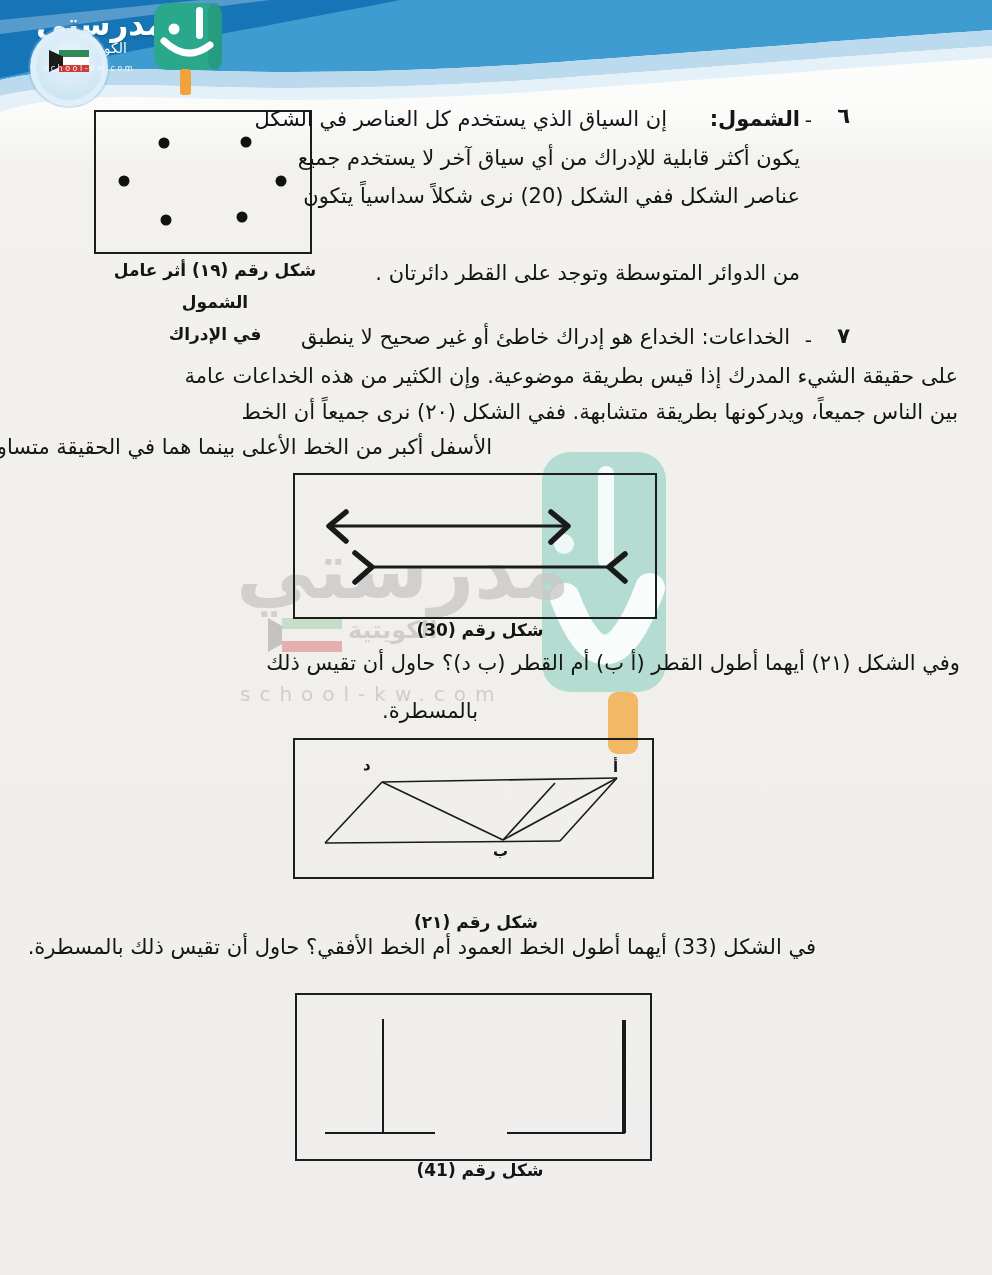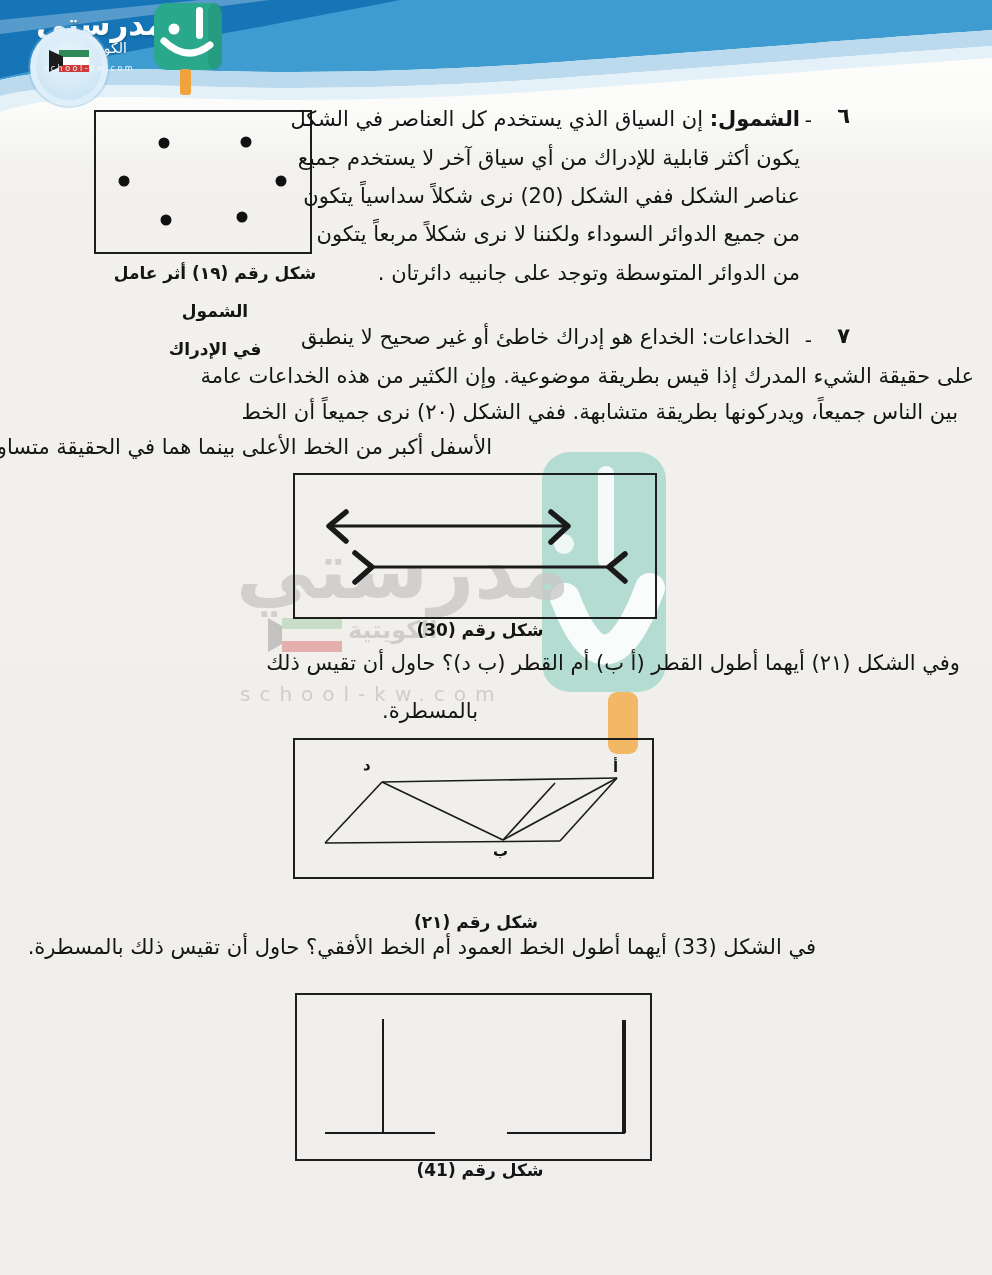--- a/index.html
+++ b/index.html
@@ -20,21 +20,21 @@
          border:6px solid rgba(225,240,250,.85);box-shadow:0 0 0 2px rgba(120,180,220,.35);}
   .flag{position:relative;width:40px;height:22px;margin:16px auto 0 auto;display:block;}
   .flag .stripes{position:absolute;left:10px;top:0;width:30px;height:22px;}
   .flag .s1{position:absolute;left:0;top:0;width:100%;height:7px;background:#2e8b57;}
   .flag .s2{position:absolute;left:0;top:7px;width:100%;height:8px;background:#ffffff;}
   .flag .s3{position:absolute;left:0;top:15px;width:100%;height:7px;background:#cf3a3a;}
   .flag .trap{position:absolute;left:0;top:0;width:14px;height:22px;background:#1c1c1c;
               clip-path:polygon(0 0,100% 30%,100% 70%,0 100%);}
   
   .tline{position:absolute;direction:rtl;white-space:nowrap;font-size:21px;line-height:30px;color:#151515;}
-  .tline .lead{font-weight:bold;}
+  .tline .lead{font-weight:bold;margin-left:36px;}
   .num{position:absolute;direction:rtl;font-size:21px;font-weight:bold;color:#151515;}
   .dash{position:absolute;font-size:20px;color:#151515;}
   
   .figbox{position:absolute;border:2px solid #1d1d1d;background:transparent;z-index:3;}
   .caption{position:absolute;direction:rtl;text-align:center;font-size:17px;font-weight:bold;
            color:#151515;z-index:5;}
   .fig21-label{position:absolute;font-size:15px;font-weight:bold;color:#151515;z-index:6;direction:rtl;}
   
   .wm{position:absolute;z-index:1;}
   .wm-brand{left:236px;top:524px;font-size:80px;font-weight:bold;color:#cac9c7;direction:rtl;
@@ -108,46 +108,45 @@
 
   <div class="num content-text" style="right:142px;top:104px;">٦</div>
   <div class="dash content-text" style="right:180px;top:108px;">-</div>
 
   <div class="tline content-text" style="right:192px;top:104px;">
     <span class="lead">الشمول:</span>
     <span>إن السياق الذي يستخدم كل العناصر في الشكل</span>
   </div>
   <div class="tline content-text" style="right:192px;top:143px;text-align:right;">يكون أكثر قابلية للإدراك من أي سياق آخر لا يستخدم جميع</div>
   <div class="tline content-text" style="right:192px;top:181px;">عناصر الشكل ففي الشكل (20) نرى شكلاً سداسياً يتكون</div>
-  <div class="tline content-text" style="right:192px;top:219px;">من جميع الدوائر السوداء ولكننا لا نرى شكلاً مربعاً يتكون</div>
-  <div class="tline content-text" style="right:192px;top:258px;">من الدوائر المتوسطة وتوجد على جانبيه دائرتان .</div>
+  <div class="tline content-text" style="right:192px;top:258px;">من الدوائر المتوسطة وتوجد على القطر دائرتان .</div>
 
   <div class="figbox" style="left:94px;top:110px;width:214px;height:140px;">
     <svg width="214" height="140" viewBox="0 0 214 140">
       <circle cx="68" cy="31" r="5.5" fill="#111"></circle>
       <circle cx="150" cy="30" r="5.5" fill="#111"></circle>
       <circle cx="28" cy="69" r="5.5" fill="#111"></circle>
       <circle cx="185" cy="69" r="5.5" fill="#111"></circle>
       <circle cx="70" cy="108" r="5.5" fill="#111"></circle>
       <circle cx="146" cy="105" r="5.5" fill="#111"></circle>
     </svg>
   </div>
-  <div class="caption" style="left:80px;top:254px;width:270px;line-height:38px;">
+  <div class="caption" style="left:80px;top:254px;width:270px;line-height:32px;">
     <div>شكل رقم (١٩) أثر عامل الشمول</div>
     <div>في الإدراك</div>
   </div>
 
   <div class="num content-text" style="right:142px;top:324px;">٧</div>
   <div class="dash content-text" style="right:180px;top:328px;">-</div>
 
   <div class="tline content-text" style="right:202px;top:322px;text-align:right;">
     <span>الخداعات:</span>
     <span>الخداع هو إدراك خاطئ أو غير صحيح لا ينطبق</span>
   </div>
-  <div class="tline content-text" style="right:18px;top:361px;">على حقيقة الشيء المدرك إذا قيس بطريقة موضوعية. وإن الكثير من هذه الخداعات عامة</div>
+  <div class="tline content-text" style="right:34px;top:361px;">على حقيقة الشيء المدرك إذا قيس بطريقة موضوعية. وإن الكثير من هذه الخداعات عامة</div>
   <div class="tline content-text" style="right:34px;top:397px;">بين الناس جميعاً، ويدركونها بطريقة متشابهة. ففي الشكل (٢٠) نرى جميعاً أن الخط</div>
   <div class="tline content-text" style="right:500px;top:432px;">الأسفل أكبر من الخط الأعلى بينما هما في الحقيقة متساويان .</div>
 
   <div class="figbox" style="left:293px;top:473px;width:360px;height:142px;">
     <svg width="360" height="142" viewBox="0 0 360 142">
       <line x1="34" y1="51" x2="273" y2="51" stroke="#1a1a1a" stroke-width="3"></line>
       <polyline points="51,37 34,51 51,66" stroke="#1a1a1a" stroke-width="5.5" fill="none" stroke-linecap="round" stroke-linejoin="round"></polyline>
       <polyline points="256,37 273,51 256,67" stroke="#1a1a1a" stroke-width="5.5" fill="none" stroke-linecap="round" stroke-linejoin="round"></polyline>
       <line x1="77" y1="92" x2="314" y2="92" stroke="#1a1a1a" stroke-width="3"></line>
       <polyline points="60,78 77,92 60,107" stroke="#1a1a1a" stroke-width="5.5" fill="none" stroke-linecap="round" stroke-linejoin="round"></polyline>

